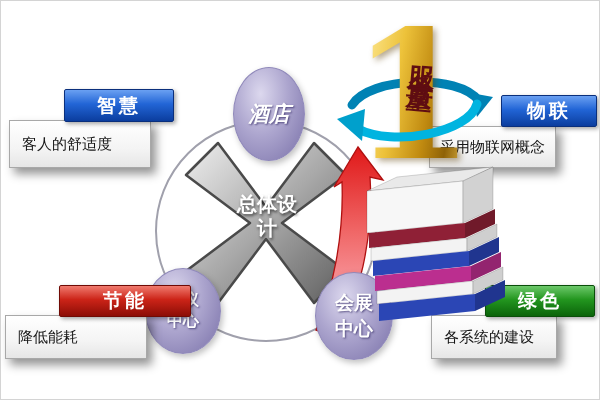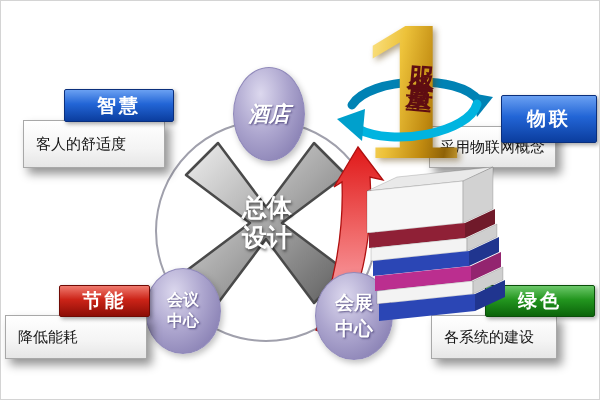--- a/index.html
+++ b/index.html
@@ -8,21 +8,21 @@
   .canvas { position:relative; width:600px; height:400px; background:#fff;
             border:1px solid #d4d4d4; overflow:hidden; }
   svg.layer { position:absolute; left:0; top:0; pointer-events:none; }
 
   .node { position:absolute; display:flex; align-items:center; justify-content:center;
           text-align:center; border-radius:50%;
           background: radial-gradient(ellipse at 38% 28%, #dcd8ee 0%, #aca5ce 45%, #8d85b7 78%, #7e77ab 100%);
           border:1px solid #9089ba; box-shadow:2px 3px 6px rgba(0,0,0,.25);
           color:#fff; font-weight:bold; text-shadow:1px 1px 2px rgba(50,40,100,.75); }
 
-  .center-label { position:absolute; color:#fff; font-weight:bold; font-size:25px;
+  .center-label { position:absolute; color:#fff; font-weight:bold; font-size:20px;
                   line-height:1.18; text-align:center;
                   text-shadow:1px 2px 3px rgba(0,0,0,.6); }
 
   .callout-hdr { position:absolute; display:flex; align-items:center; justify-content:center;
                  color:#fff; font-weight:bold; font-size:19px; letter-spacing:3px;
                  border-radius:2px;margin-left:48px; }
   .hdr-blue  { background:linear-gradient(180deg,#6aa0f2 0%,#2265d6 45%,#0b3d9e 100%);
                border:1px solid #0a2f7c; box-shadow:2px 2px 4px rgba(0,0,0,.35); }
   .hdr-red   { background:linear-gradient(180deg,#f07a6e 0%,#cc2418 45%,#8c0d06 100%);
                border:1px solid #700a04; box-shadow:2px 2px 4px rgba(0,0,0,.35); }
@@ -74,38 +74,38 @@
   <div class="node" style="left:232px; top:66px; width:72px; height:94px; font-size:21px;font-style:italic;">
     <span>酒店</span>
   </div>
   <div class="node" style="left:144px; top:267px; width:76px; height:86px; font-size:16px;">
     <span style="width:44px;">会议中心</span>
   </div>
   <div class="node" style="left:314px; top:271px; width:78px; height:88px; font-size:19px;">
     <span style="width:44px;">会展中心</span>
   </div>
 
-  <div class="panel" style="left:8px; top:119px; width:142px; height:48px;margin-left:14px;">
+  <div class="panel" style="left:8px; top:119px; width:142px; height:48px;">
     <span>客人的舒适度</span>
   </div>
   <div class="callout-hdr hdr-blue" style="left:15px; top:88px; width:110px; height:33px;">
     <span>智慧</span>
   </div>
 
   <div class="panel" style="left:4px; top:314px; width:142px; height:44px;font-family:Liberation Mono, monospace;">
     <span>降低能耗</span>
   </div>
-  <div class="callout-hdr hdr-red" style="left:10px; top:284px; width:91px; height:32px;">
+  <div class="callout-hdr hdr-red" style="left:10px; top:284px; width:132px; height:32px;">
     <span>节能</span>
   </div>
 
   <div class="panel right-align" style="left:428px; top:125px; width:127px; height:42px;">
     <span>采用物联网概念</span>
   </div>
-  <div class="callout-hdr hdr-blue" style="left:452px; top:94px; width:96px; height:48px;">
+  <div class="callout-hdr hdr-blue" style="left:452px; top:94px; width:96px; height:32px;">
     <span>物联</span>
   </div>
 
   <div class="panel" style="left:430px; top:314px; width:126px; height:44px;">
     <span>各系统的建设</span>
   </div>
   <div class="callout-hdr hdr-green" style="left:436px; top:284px; width:110px; height:32px;">
     <span>绿色</span>
   </div>
 

